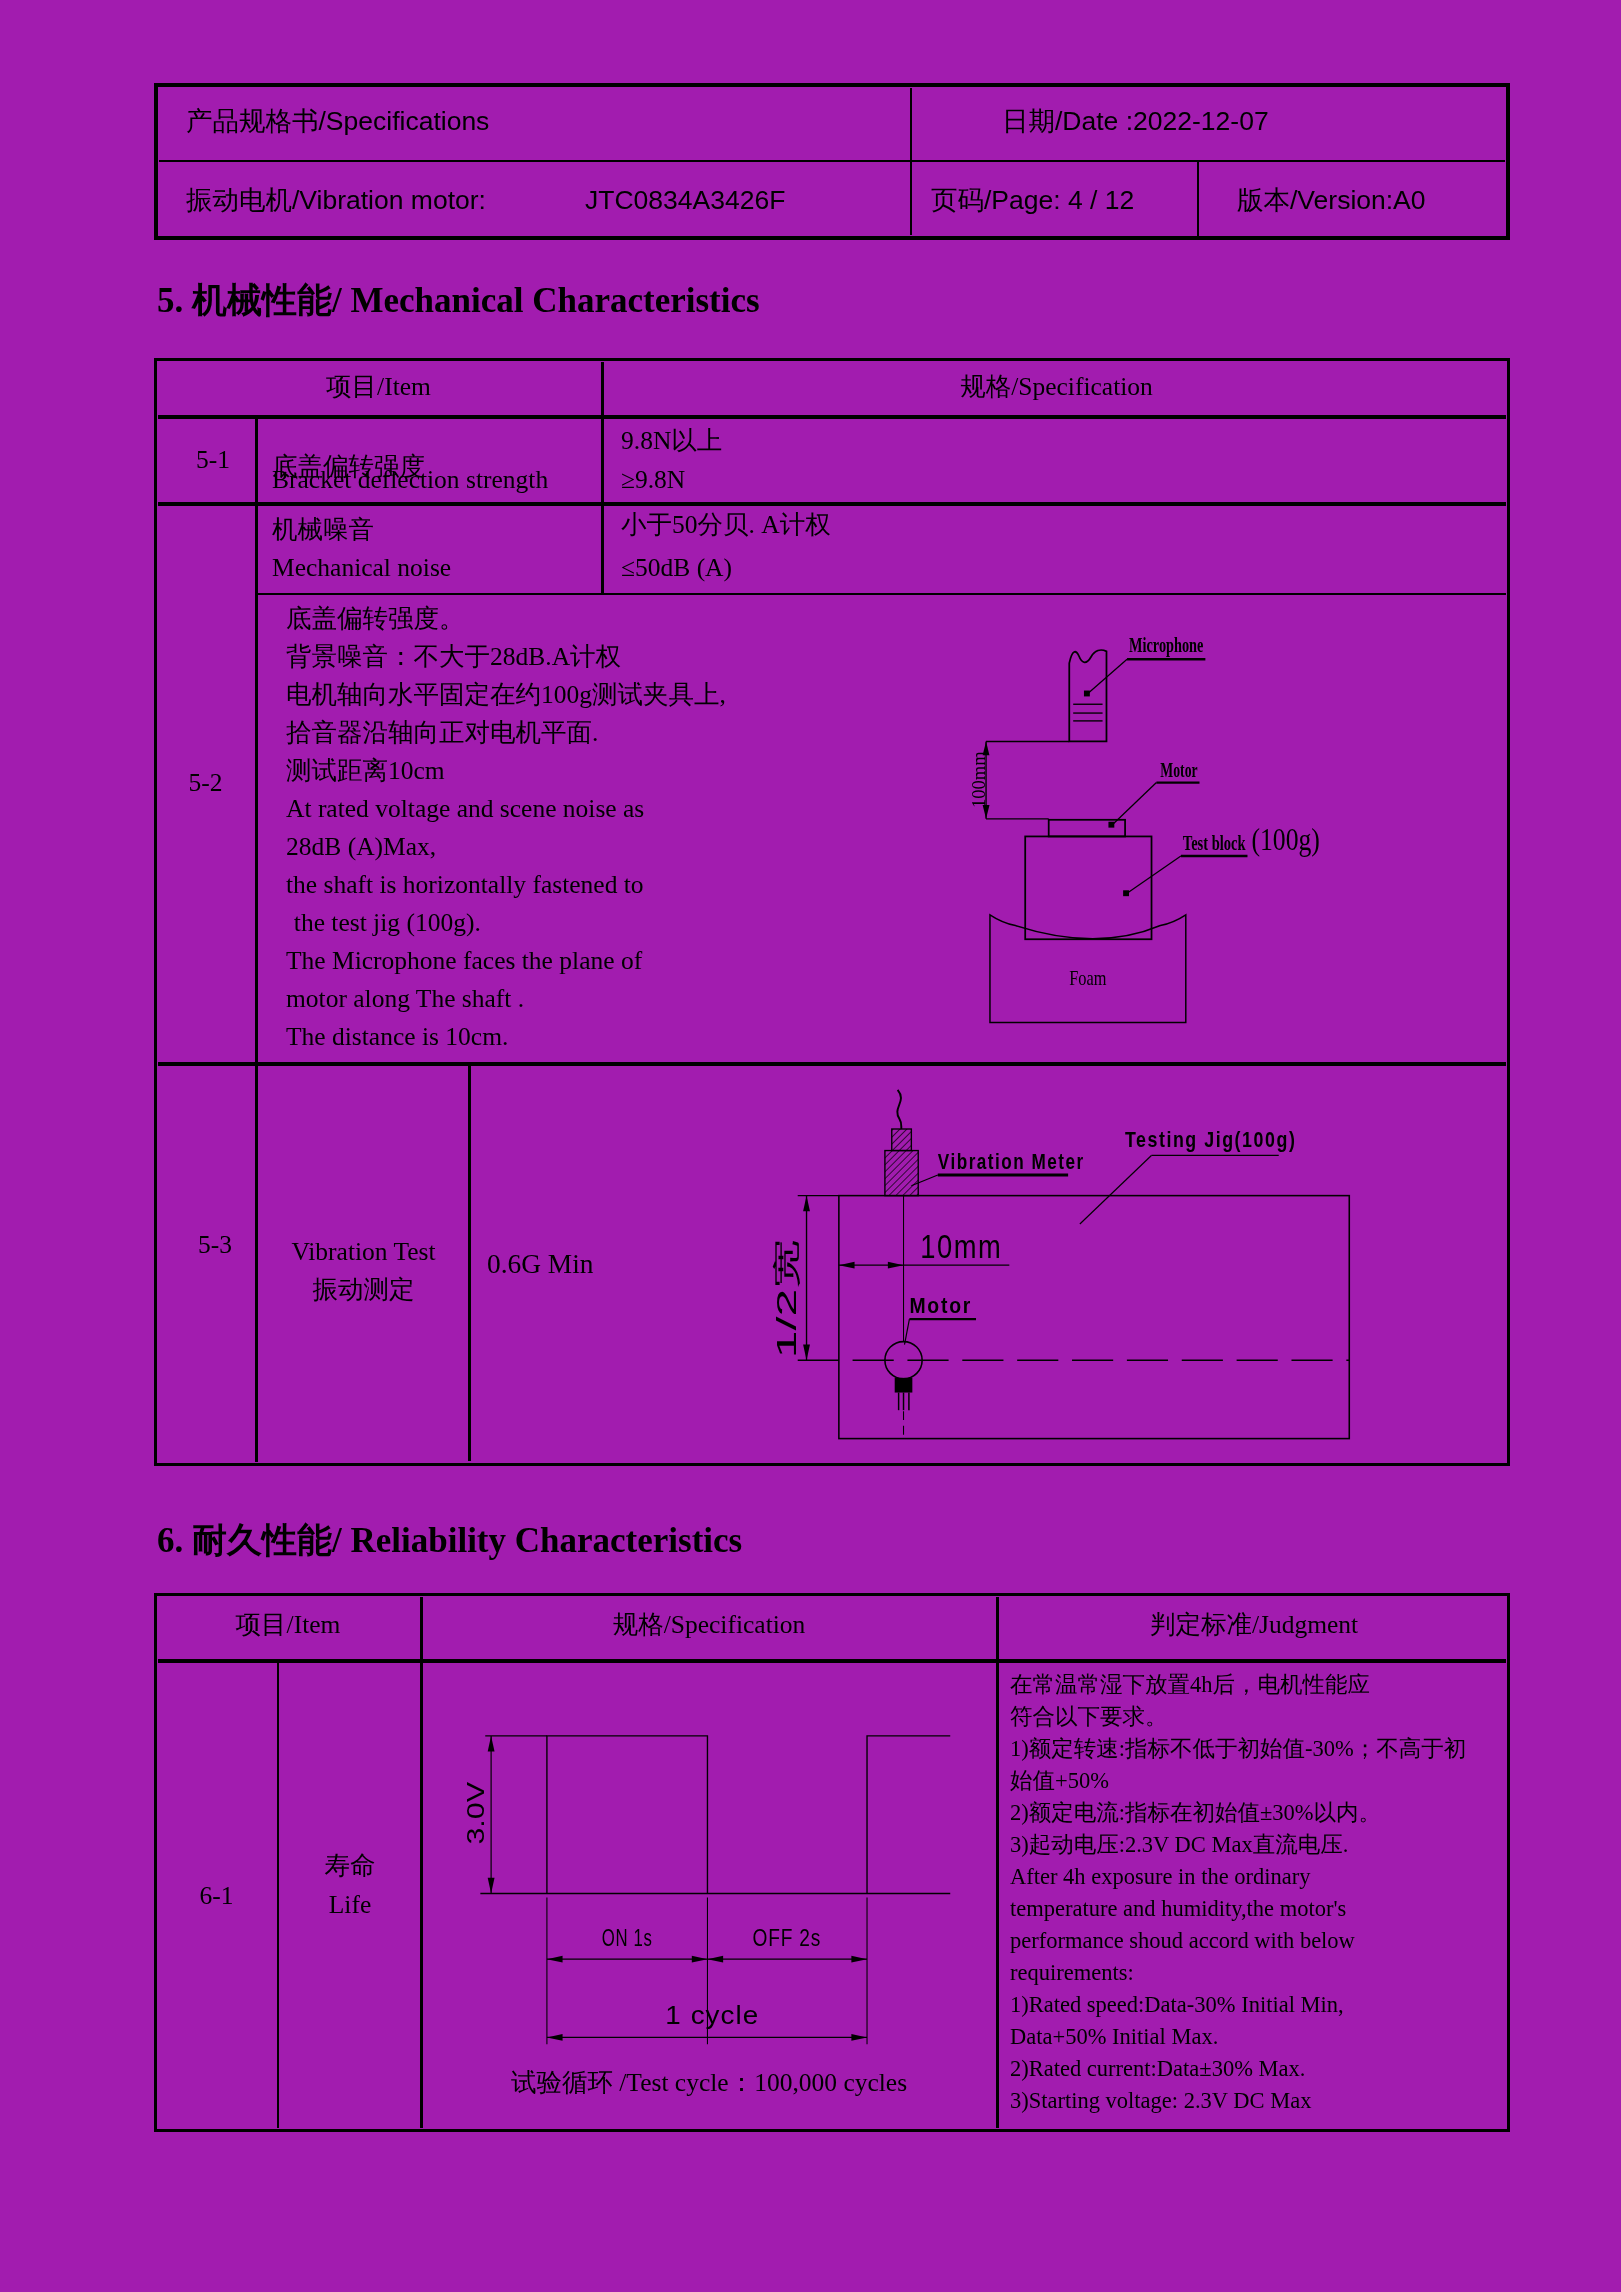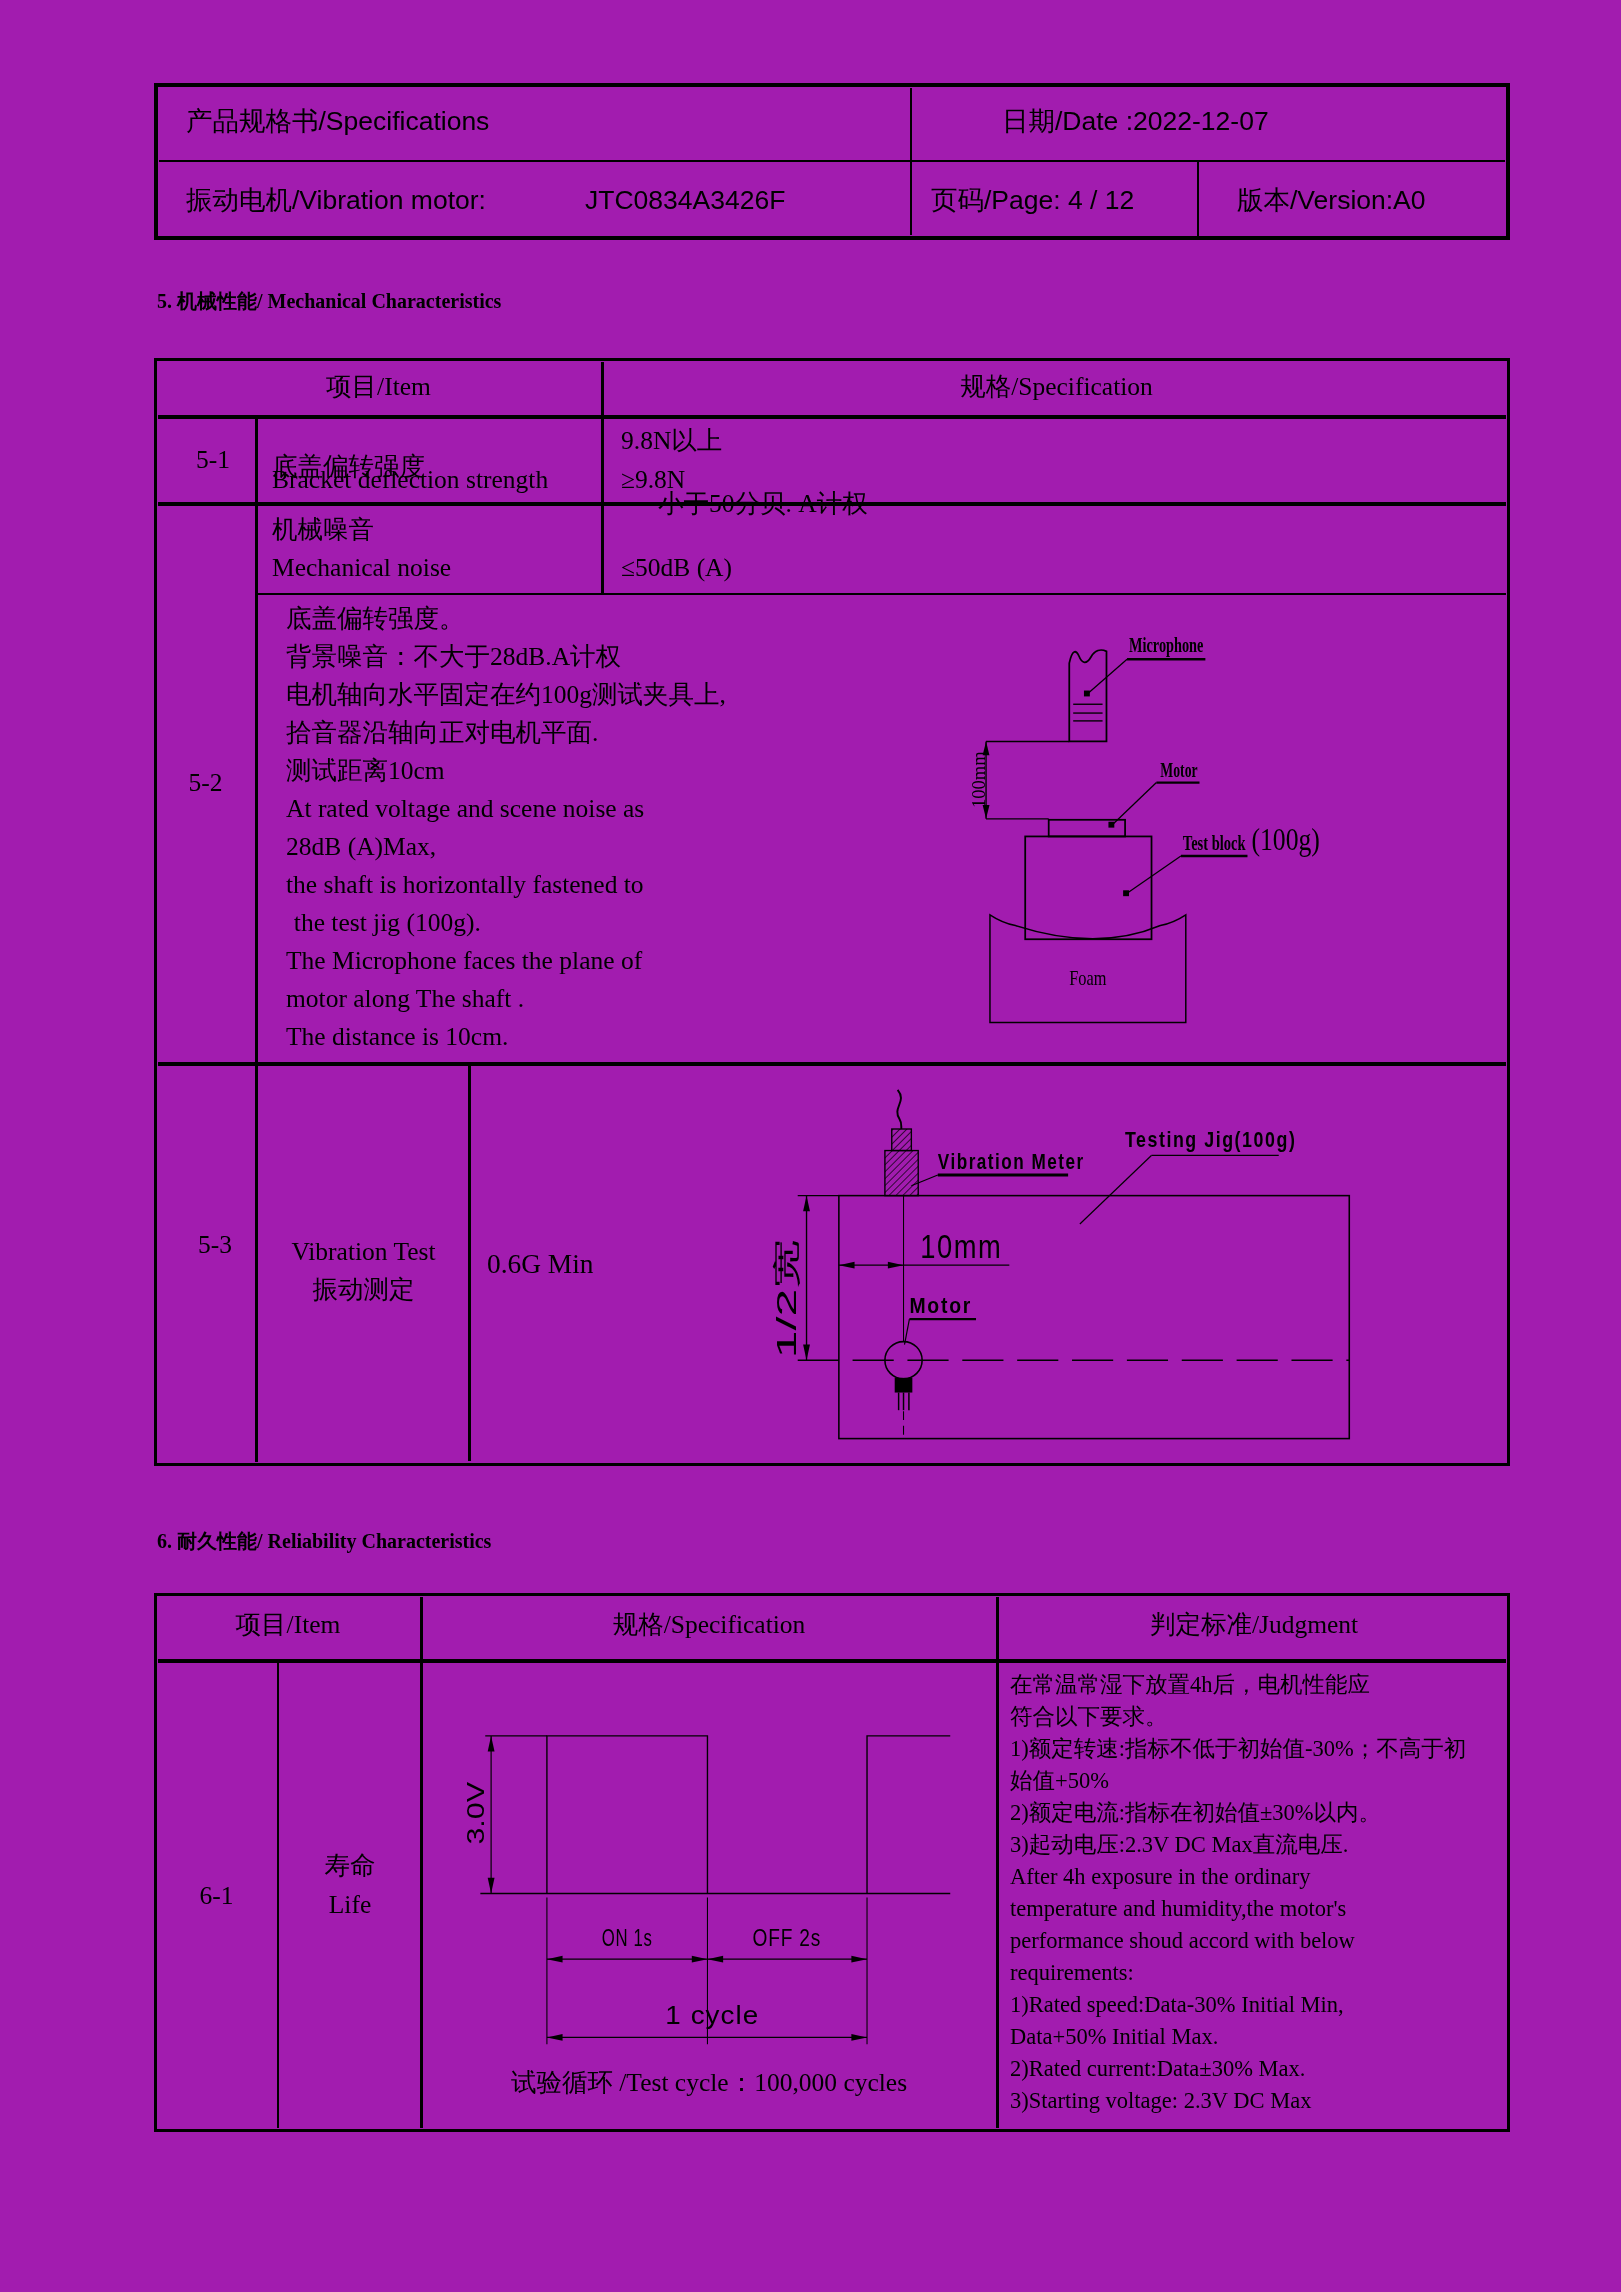--- a/index.html
+++ b/index.html
@@ -5,21 +5,21 @@
   html,body{margin:0;padding:0;background:#888;}
   .page{position:relative;width:1621px;height:2293px;background:#a21caf;color:#000;
         font-family:"Liberation Serif","DejaVu Serif",serif;overflow:hidden;}
   .abs{position:absolute;}
   .ln{position:absolute;background:#000;}
   .box{position:absolute;border:3.9px solid #000;box-sizing:border-box;}
   .box5{position:absolute;border:4.9px solid #000;box-sizing:border-box;}
   .sans{font-family:"Liberation Sans","DejaVu Sans",sans-serif;}
   .serif{font-family:"Liberation Serif","DejaVu Serif",serif;}
   .hdr-t{font-size:26.5px;line-height:26.5px;white-space:nowrap;}
-  .sect{font-size:20px;line-height:30px;font-weight:bold;white-space:nowrap;}
+  .sect{font-size:35px;line-height:30px;font-weight:bold;white-space:nowrap;}
   .cell{font-size:25.5px;line-height:25.5px;white-space:nowrap;}
   .cell28{font-size:27.4px;line-height:27.4px;white-space:nowrap;}
   .ctr{text-align:center;}
   .descline{font-size:25.5px;line-height:38px;white-space:nowrap;}
   .judgline{font-size:22.5px;line-height:32px;white-space:nowrap;}
   svg{position:absolute;overflow:visible;}
   svg text{fill:#000;}
   .cadlbl{font-family:"Liberation Sans","DejaVu Sans",sans-serif;font-weight:bold;}
   .cadthin{font-family:"Liberation Sans","DejaVu Sans",sans-serif;font-weight:normal;}
   .dserif{font-family:"Liberation Serif","DejaVu Serif",serif;}
@@ -58,21 +58,21 @@
   <div class="abs cell ctr" style="left:603px;top:374px;width:907px;">规格/Specification</div>
 
   <div class="abs cell ctr" style="left:162px;top:447px;width:102px;">5-1</div>
   <div class="abs cell" style="left:272px;top:428px;margin-top:26px;">底盖偏转强度</div>
   <div class="abs cell" style="left:272px;top:467px;">Bracket deflection strength</div>
   <div class="abs cell" style="left:621px;top:428px;">9.8N以上</div>
   <div class="abs cell" style="left:621px;top:467px;">≥9.8N</div>
 
   <div class="abs cell" style="left:272px;top:517px;">机械噪音</div>
   <div class="abs cell" style="left:272px;top:555px;">Mechanical noise</div>
-  <div class="abs cell" style="left:621px;top:491px;margin-left:37px;">小于50分贝. A计权</div>
+  <div class="abs cell" style="left:621px;top:512px;">小于50分贝. A计权</div>
   <div class="abs cell" style="left:621px;top:555px;">≤50dB (A)</div>
 
   <div class="abs cell ctr" style="left:154px;top:770px;width:103px;">5-2</div>
   <div class="abs" style="left:286px;top:600px;">
     <div class="descline">底盖偏转强度。</div>
     <div class="descline">背景噪音：不大于28dB.A计权</div>
     <div class="descline">电机轴向水平固定在约100g测试夹具上,</div>
     <div class="descline">拾音器沿轴向正对电机平面.</div>
     <div class="descline">测试距离10cm</div>
     <div class="descline">At rated voltage and scene noise as</div>

